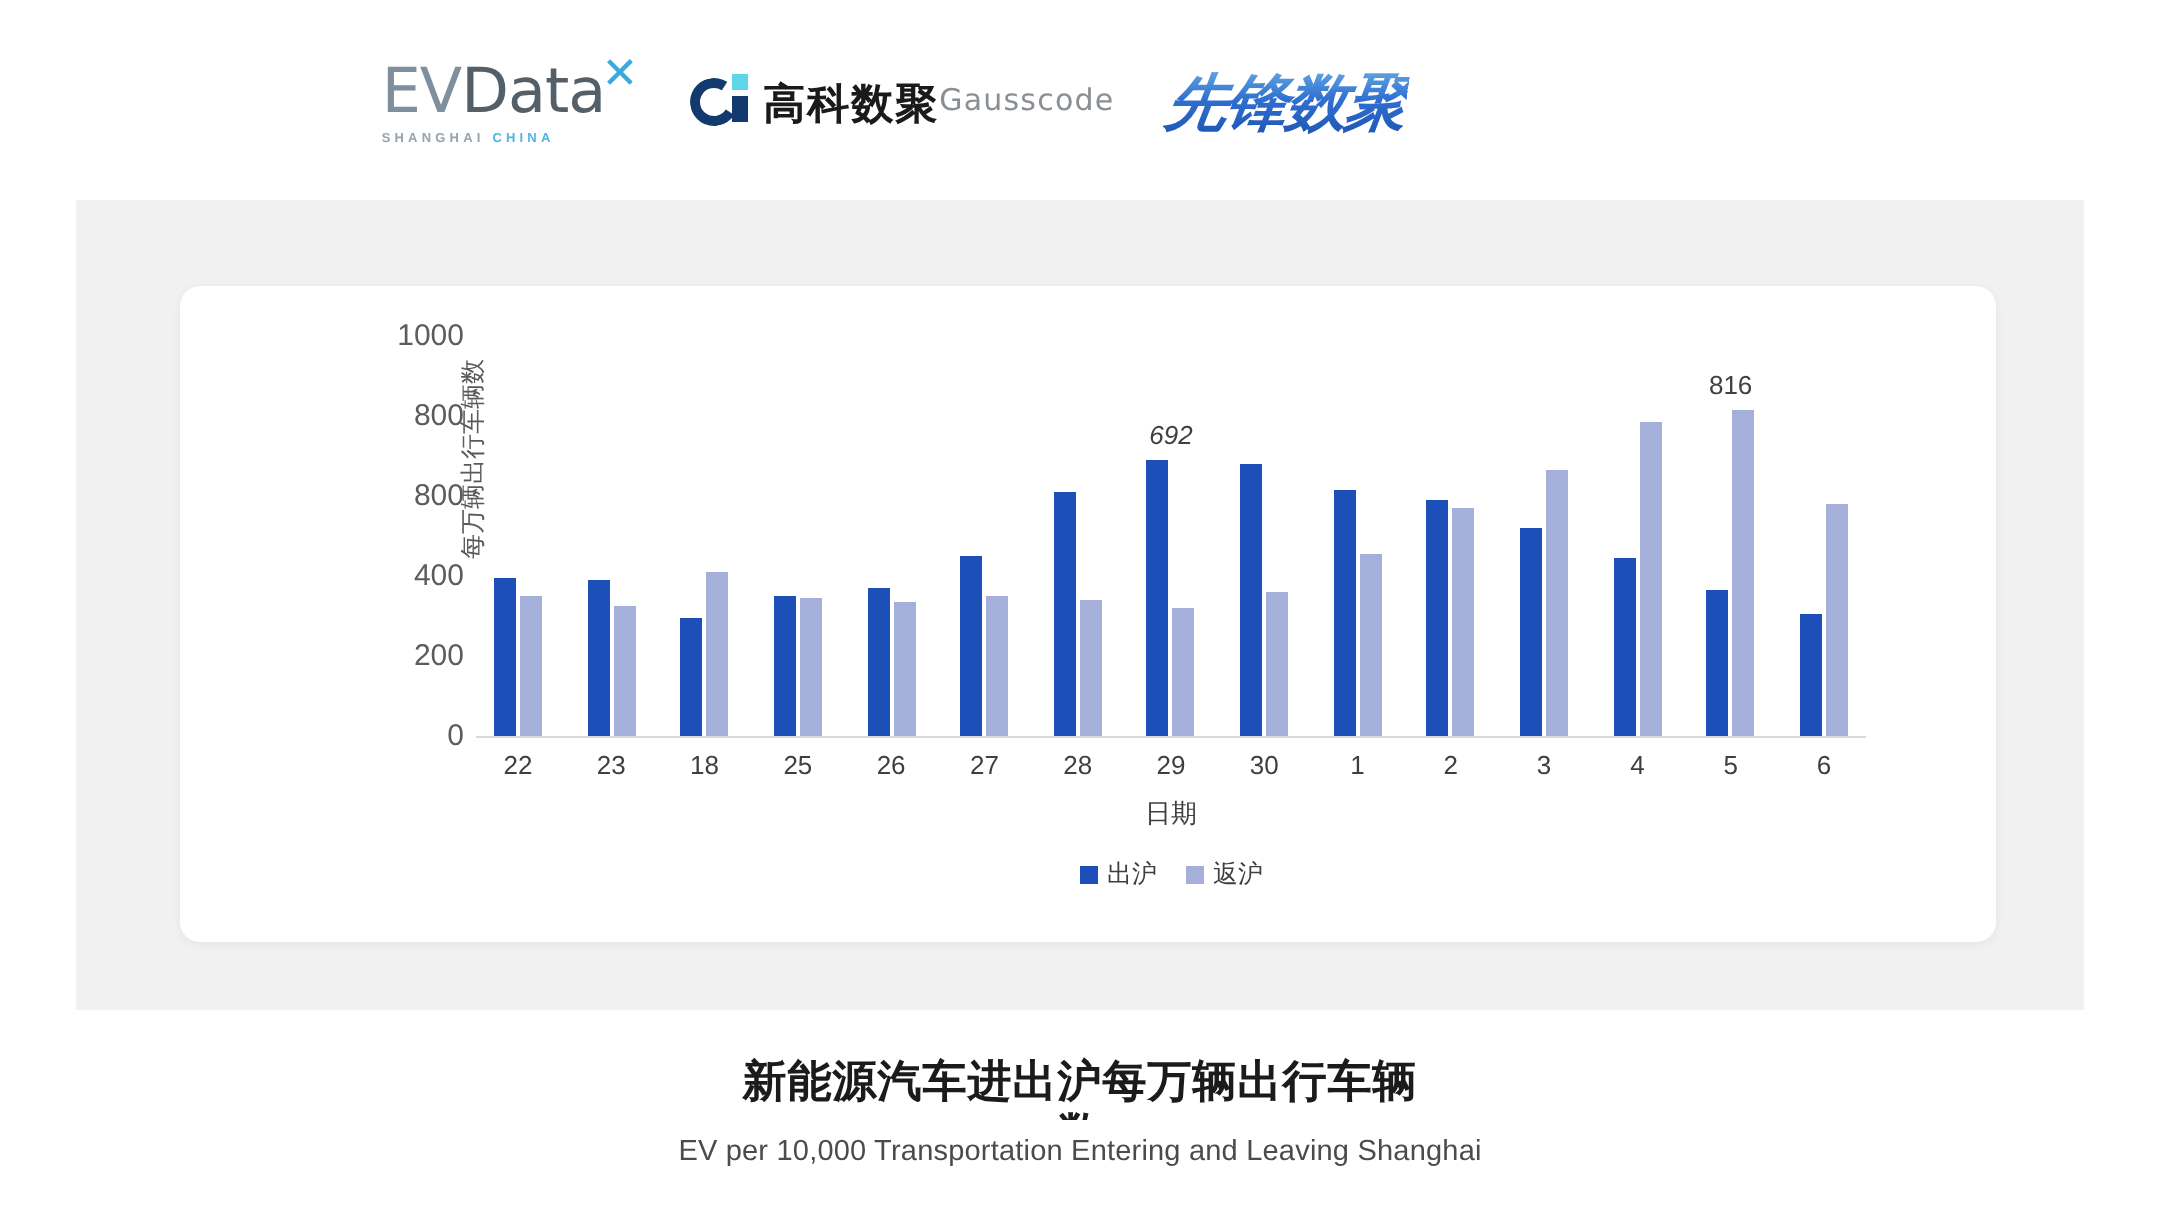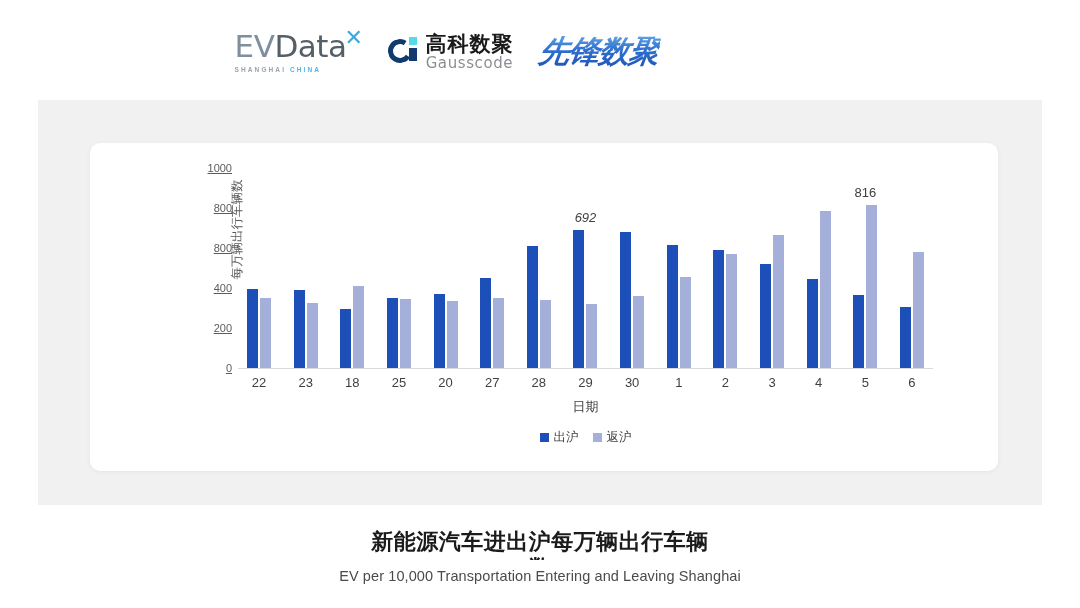--- a/index.html
+++ b/index.html
@@ -98,23 +98,22 @@
     background: #5ad7e8;
   }
   .gauss-sq-bot {
     position: absolute;
     right: 1px; top: 11px;
     width: 8px; height: 13px;
     background: #123a6e;
   }
   .gauss-text {
     display: flex;
-    flex-direction: column;
+    flex-direction: row;
     line-height: 1;
-    text-align: center;
   }
   .gauss-cn {
     font-size: 21px;
     font-weight: 700;
     color: #1a1a1a;
     letter-spacing: 1px;
     font-family: "DejaVu Sans", sans-serif;
   }
   .gauss-en {
     font-size: 15px;
@@ -185,24 +184,23 @@
     left: 100px;
     top: 25px;
     width: 42px;
     height: 200px;
   }
   .y-tick {
     position: absolute;
     right: 0;
     width: 42px;
     text-align: right;
-    font-size: 11px;
+    font-size: 15px;
     color: #5c5c5c;
     transform: translateY(-50%);
-    text-decoration: underline;
   }
 
   .plot {
     position: absolute;
     left: 148px;
     top: 25px;
     width: 695px;
     height: 200px;
     border-bottom: 1px solid #d9d9d9;
     display: flex;
@@ -424,21 +422,21 @@
           <div class="bar out" title="出沪 6: 305" style="height: 61px; background: rgb(29, 79, 184);"></div>
           <div class="bar back" title="返沪 6: 580" style="height: 116px; background: rgb(165, 176, 218);"></div>
         </div>
       </div>
 
     <div class="x-ticks">
         <div class="x-tick">22</div>
         <div class="x-tick">23</div>
         <div class="x-tick">18</div>
         <div class="x-tick">25</div>
-        <div class="x-tick">20</div>
+        <div class="x-tick">26</div>
         <div class="x-tick">27</div>
         <div class="x-tick">28</div>
         <div class="x-tick">29</div>
         <div class="x-tick">30</div>
         <div class="x-tick">1</div>
         <div class="x-tick">2</div>
         <div class="x-tick">3</div>
         <div class="x-tick">4</div>
         <div class="x-tick">5</div>
         <div class="x-tick">6</div>

